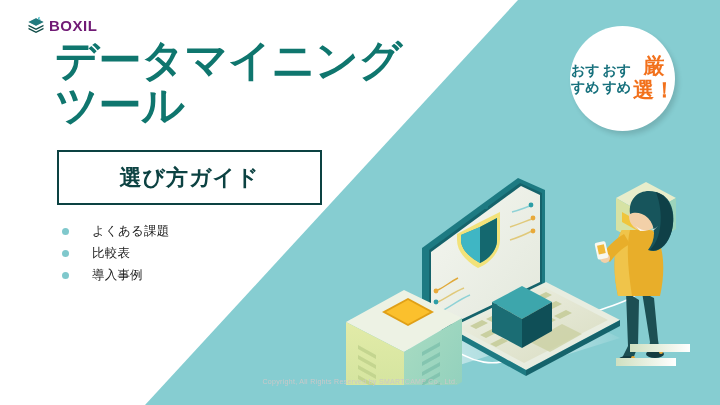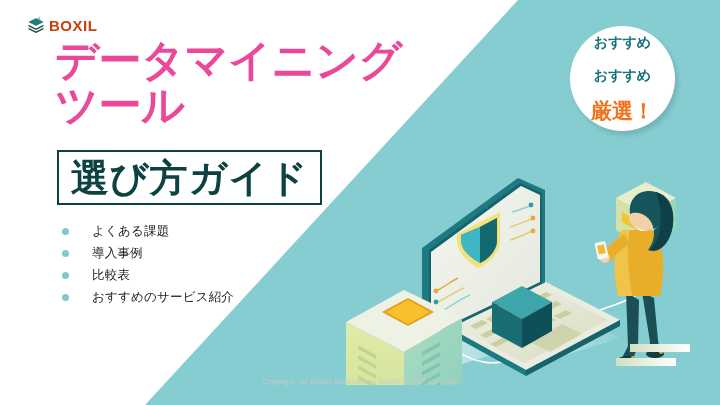--- a/index.html
+++ b/index.html
@@ -24,29 +24,29 @@
     position:absolute;left:27px;top:16px;
     display:flex;align-items:center;gap:4px;
     z-index:6;
   }
   .logo-mark{width:18px;height:18px;display:block;}
   .logo-text{
     font-family:"Liberation Sans","DejaVu Sans",sans-serif;
     font-weight:bold;
     font-size:15px;
     letter-spacing:.5px;
-    color:#c2410c;
+    color:#701a75;
     line-height:1;
   }
 
   
   .headline{
     position:absolute;left:55px;top:38px;
     z-index:6;
-    color:#ec4899;
+    color:#0f766e;
     font-family:"DejaVu Sans","Liberation Sans",sans-serif;
     font-weight:bold;
     font-size:43px;
     line-height:1.05;
     letter-spacing:-0.5px;
     white-space:pre-line;
     text-shadow:0 1px 0 rgba(255,255,255,.4);
   }
 
   
@@ -57,21 +57,21 @@
     border:2px solid #0C4242;
     box-sizing:border-box;
     background:rgba(255,255,255,.0);
     display:flex;align-items:center;justify-content:center;
     z-index:6;
   }
   .guide-box-label{
     color:#0C4242;
     font-family:"DejaVu Sans","Liberation Sans",sans-serif;
     font-weight:bold;
-    font-size:38px;
+    font-size:22px;
     line-height:1;
     letter-spacing:1px;
   }
 
   
   .bullets{
     position:absolute;left:62px;top:220px;
     z-index:6;
     margin:0;padding:0;list-style:none;
   }
@@ -102,23 +102,23 @@
     z-index:7;
   }
   .badge-circle{
     position:absolute;inset:0;
     border-radius:50%;
     background:#ffffff;
     box-shadow:3px 4px 5px rgba(0,0,0,.13);
   }
   .badge-lines{
     position:absolute;inset:0;
-    display:flex;flex-direction:column;
+    display:flex;
     align-items:center;justify-content:center;
-    gap:17px;
+    gap:1px;
     text-align:center;
   }
   .badge-l1,.badge-l2{
     color:#16707C;
     font-family:"DejaVu Sans","Liberation Sans",sans-serif;
     font-weight:bold;
     font-size:14px;
     line-height:1.15;
     letter-spacing:0px;
   }
@@ -178,29 +178,25 @@
     <span class="guide-box-label">選び方ガイド</span>
   </div>
 
   <ul class="bullets">
     <li class="bullet-item">
       <span class="bullet-dot"></span>
       <span class="bullet-label">よくある課題</span>
     </li>
     <li class="bullet-item">
       <span class="bullet-dot"></span>
-      <span class="bullet-label">導入事例</span>
-    </li>
-    <li class="bullet-item">
-      <span class="bullet-dot"></span>
       <span class="bullet-label">比較表</span>
     </li>
     <li class="bullet-item">
       <span class="bullet-dot"></span>
-      <span class="bullet-label">おすすめのサービス紹介</span>
+      <span class="bullet-label">導入事例</span>
     </li>
   </ul>
 
   <div class="badge">
     <div class="badge-circle"></div>
     <div class="badge-lines">
       <div class="badge-l1">おすすめ</div>
       <div class="badge-l2">おすすめ</div>
       <div class="badge-l3">厳選！</div>
     </div>

